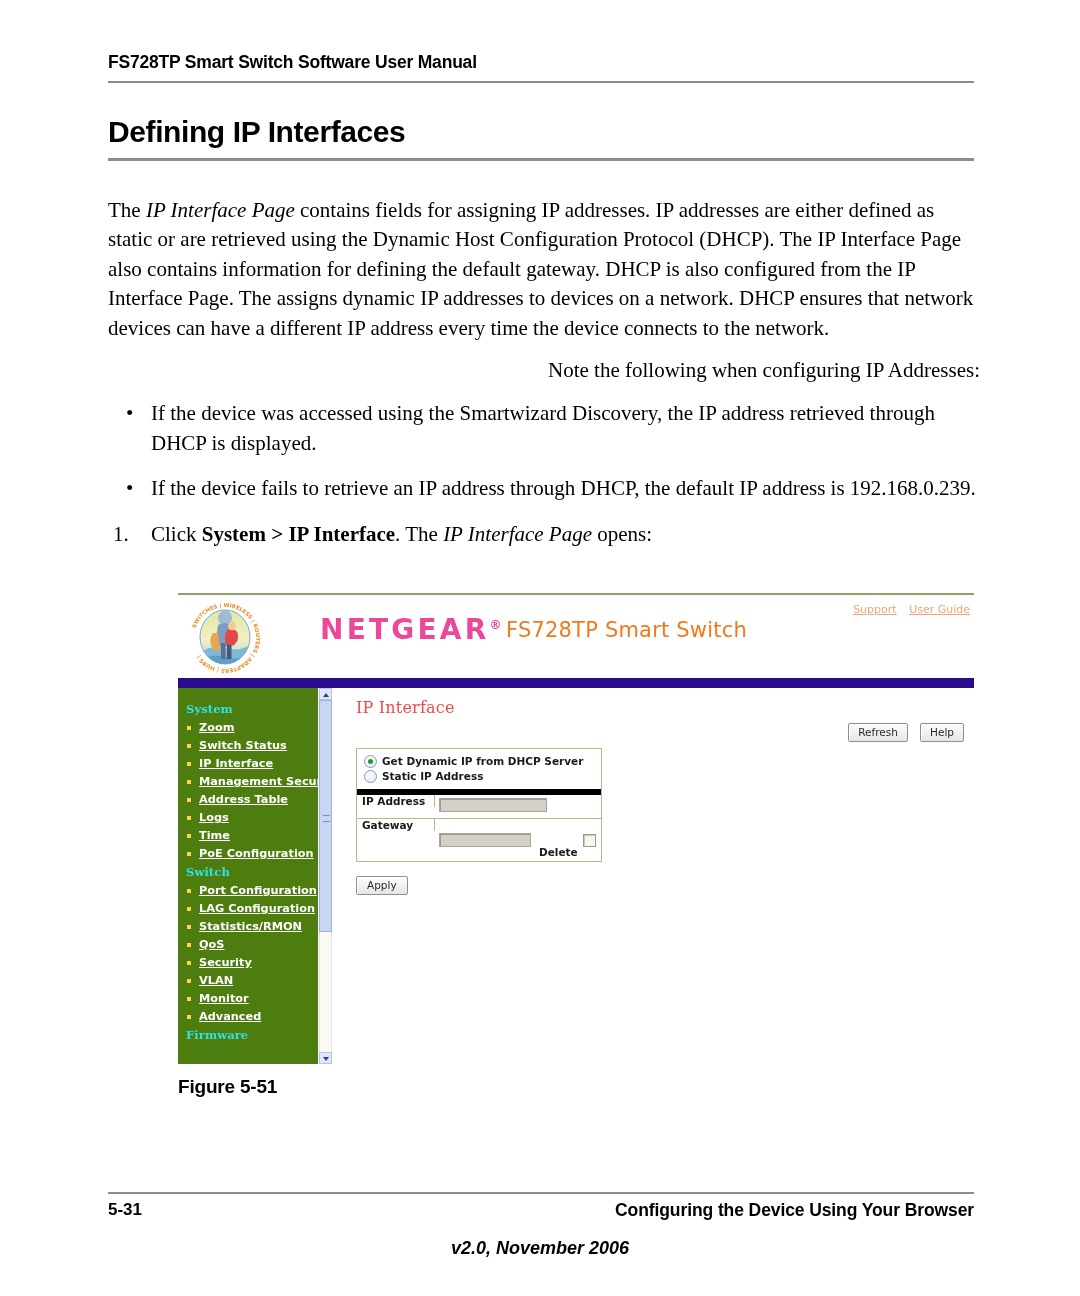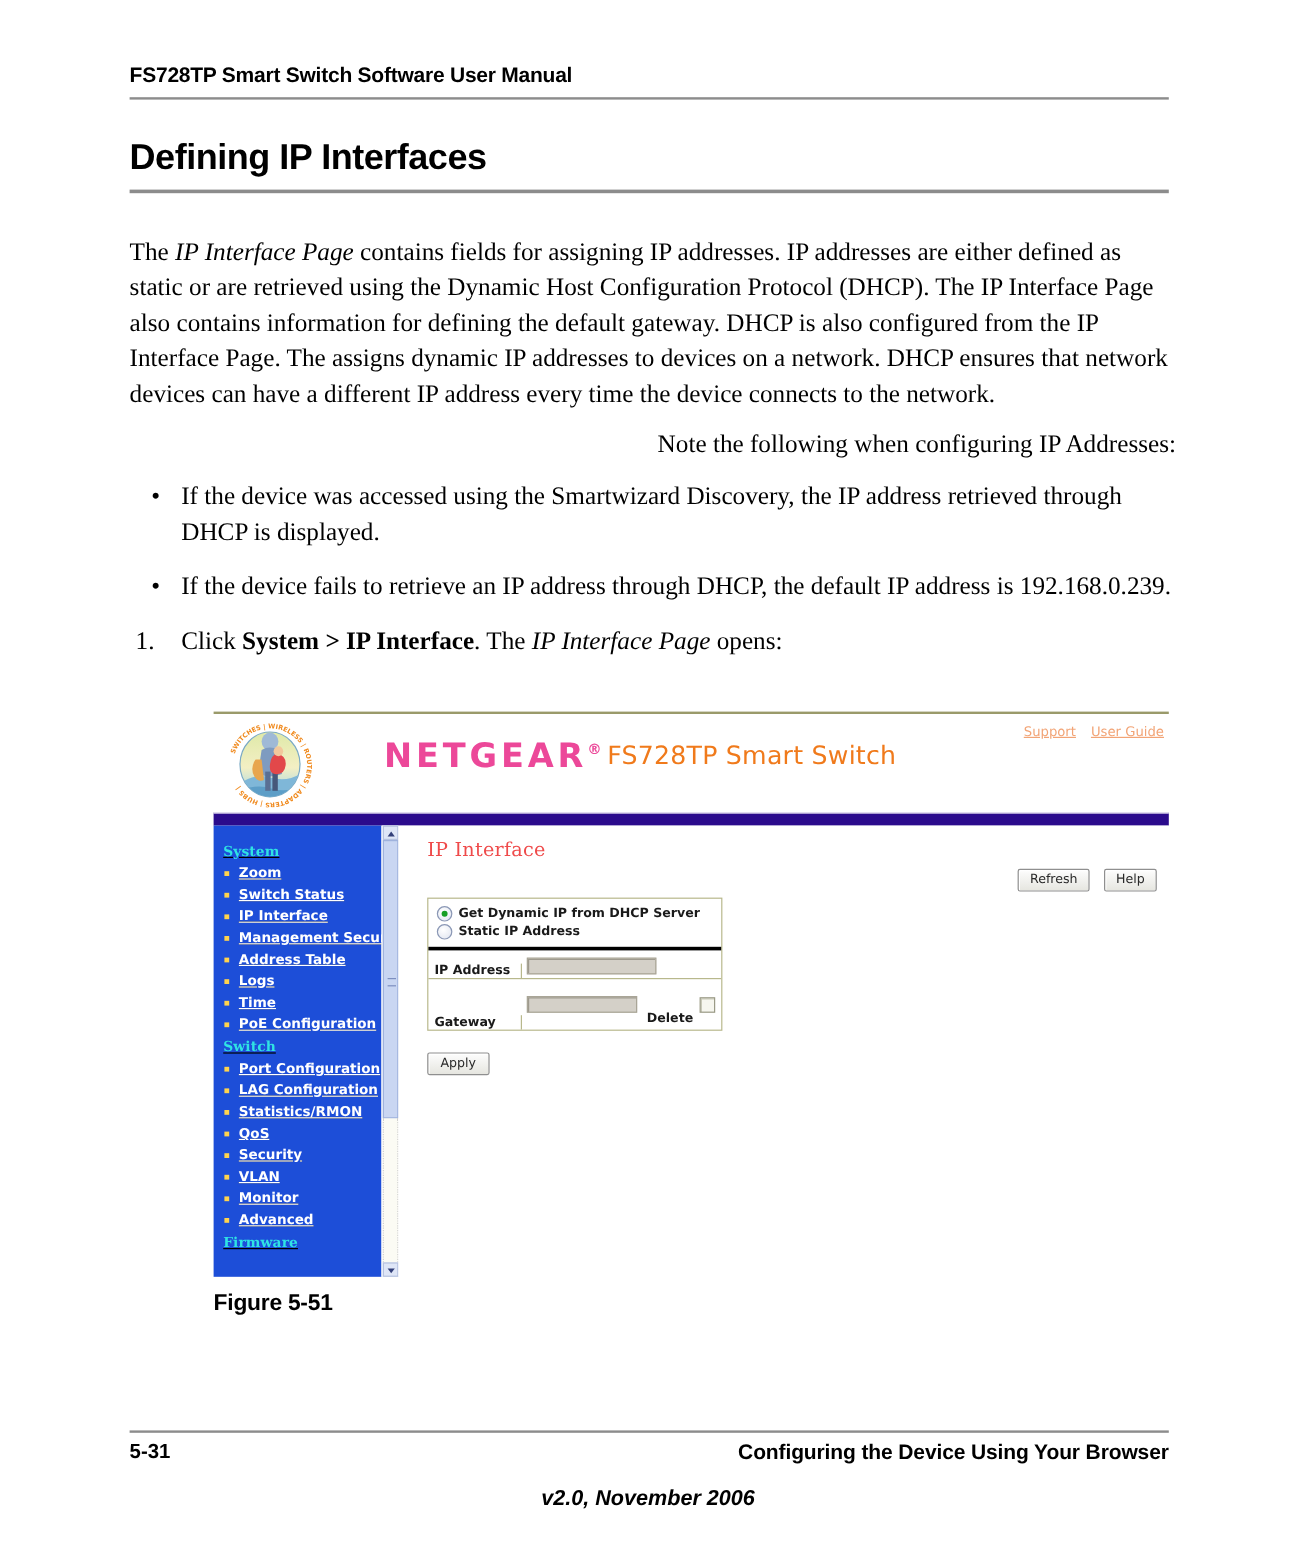--- a/index.html
+++ b/index.html
@@ -189,25 +189,24 @@
   }
 
   .shot-body {
     position: relative;
     height: 376px;
     display: flex;
   }
 
   .sidebar {
     width: 140px;
-    background: #1d4ed8;
+    background: #4d7c0f;
     padding: 12px 0 0 0;
     box-sizing: border-box;
     flex: 0 0 140px;
-    text-decoration: underline;
   }
   .side-group {
     color: #2fe3e3;
     font-family: "DejaVu Serif", "Liberation Serif", serif;
     font-weight: bold;
     font-size: 11.5px;
     padding: 2px 0 3px 8px;
     letter-spacing: 0.1px;
   }
   .side-link {
@@ -330,21 +329,21 @@
     position: absolute;
     left: 24px;
     top: 60px;
     width: 246px;
     border: 1px solid #b8b88c;
     background: #ffffff;
     box-sizing: border-box;
   }
   .radio-row {
     padding: 5px 6px 5px 7px;
-    border-bottom: 3px solid #000000;
+    border-bottom: 6px solid #000000;
   }
   .radio-line {
     display: flex;
     align-items: center;
     font-family: "DejaVu Sans", "Liberation Sans", sans-serif;
     font-weight: bold;
     font-size: 10.5px;
     color: #1a1a1a;
     line-height: 15px;
   }
@@ -360,21 +359,21 @@
   .radio.on::after {
     content: "";
     position: absolute;
     left: 2.5px; top: 2.5px;
     width: 5px; height: 5px;
     border-radius: 50%;
     background: #159e23;
   }
   .frow {
     display: flex;
-    align-items: flex-end;
+    align-items: flex-start;
     border-bottom: 1px solid #b8b88c;
     min-height: 23px;
   }
   .frow:last-child { border-bottom: none; }
   .flabel {
     width: 78px;
     flex: 0 0 78px;
     border-right: 1px solid #b8b88c;
     display: flex;
     align-items: center;

